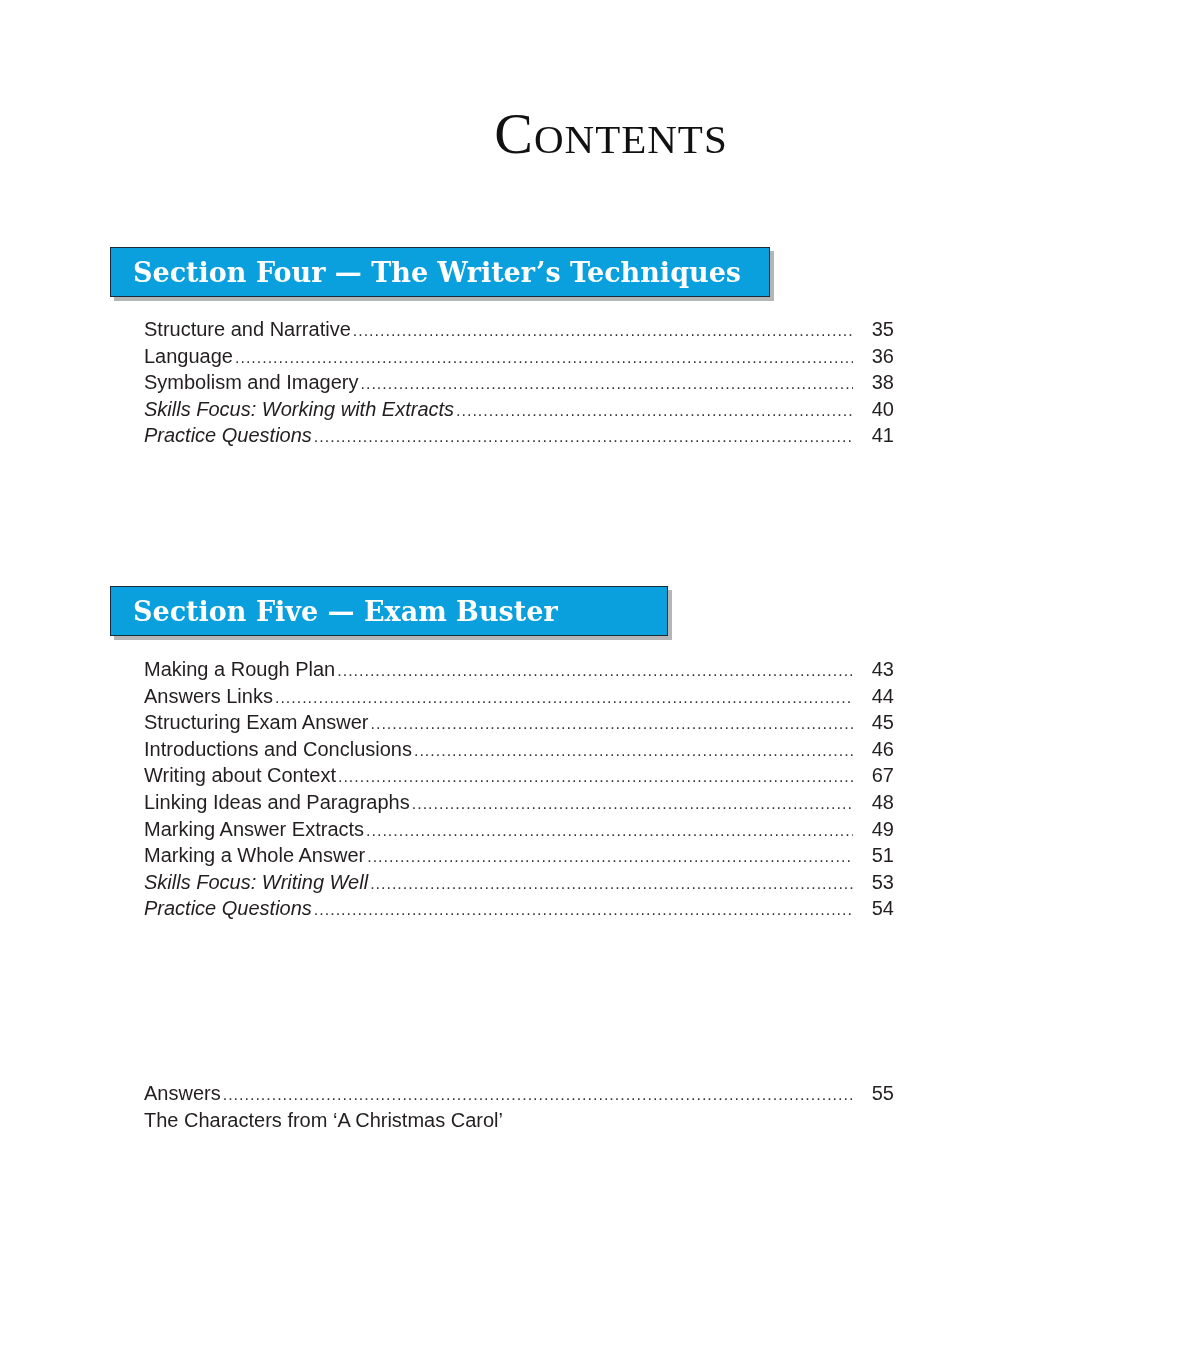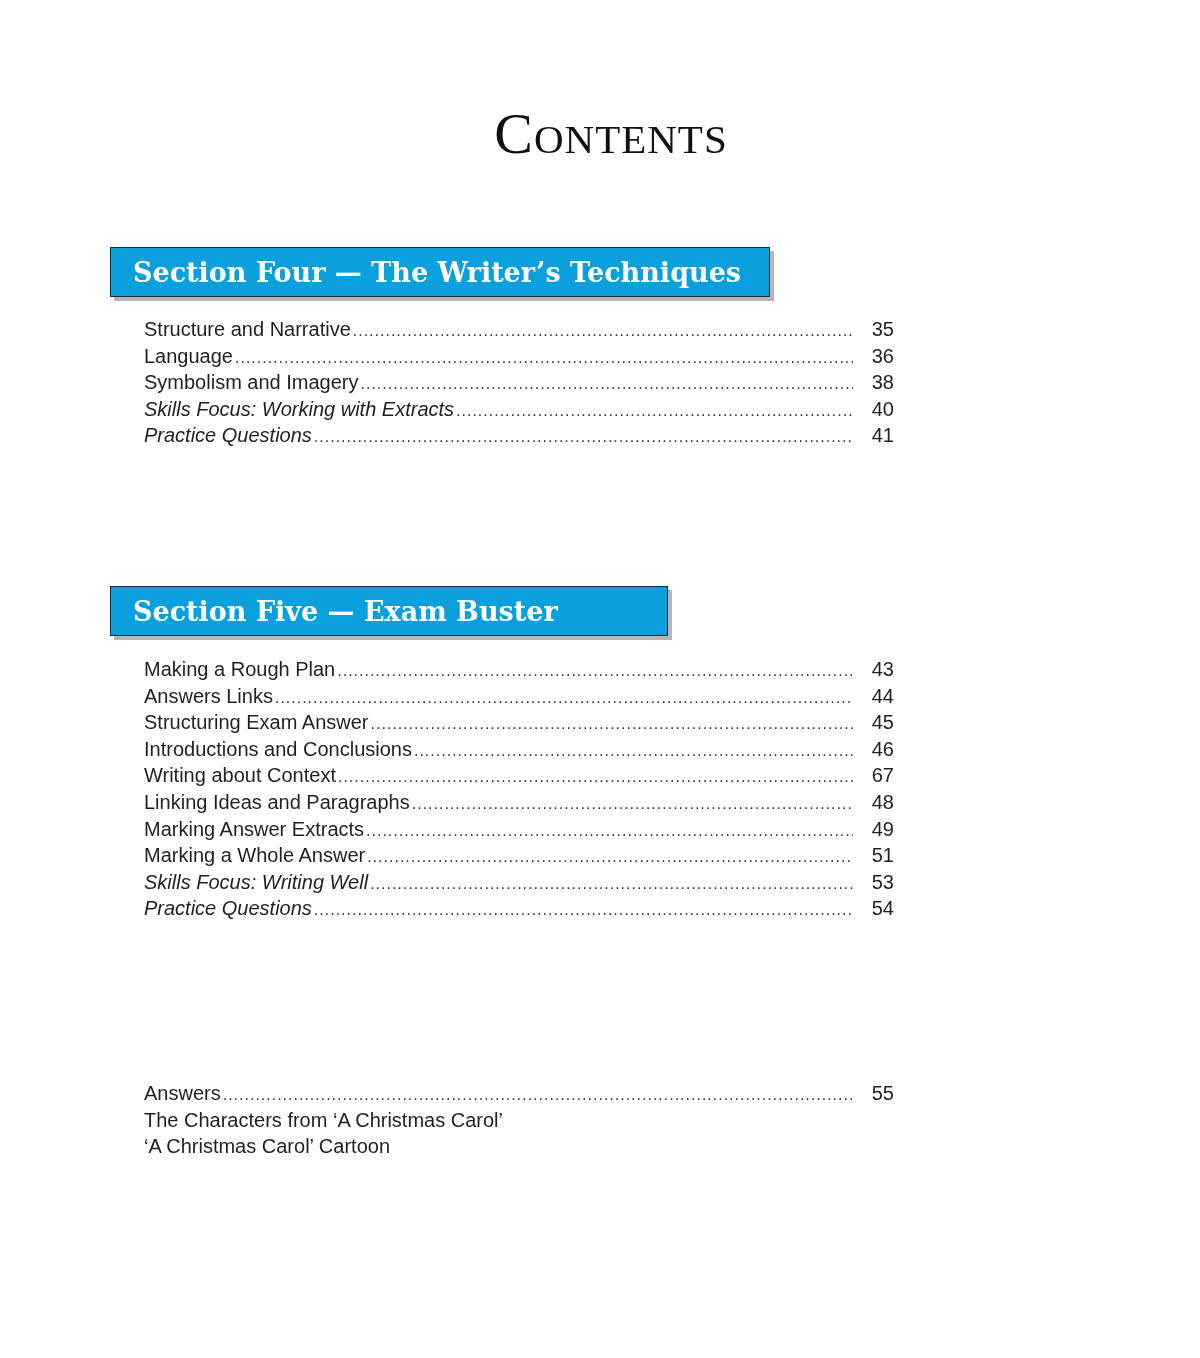--- a/index.html
+++ b/index.html
@@ -104,16 +104,13 @@
 
 <div class="toc" style="top:1080px;">
   <div class="toc-row">
       <span class="lbl">Answers</span>
       <span class="dots"></span>
       <span class="pg">55</span>
     </div>
   <div class="toc-row nodots">
       <span class="lbl">The Characters from ‘A Christmas Carol’</span>
     </div>
-  <div class="toc-row nodots">
-      <span class="lbl">‘A Christmas Carol’ Cartoon</span>
-    </div>
 </div>
 
 </body></html>

